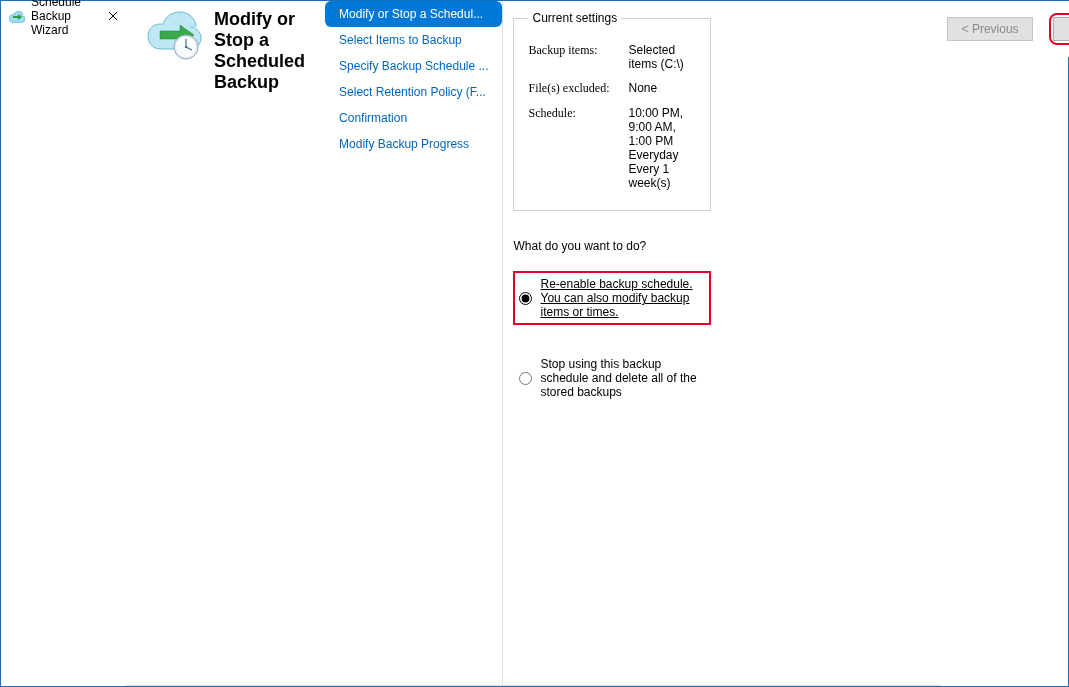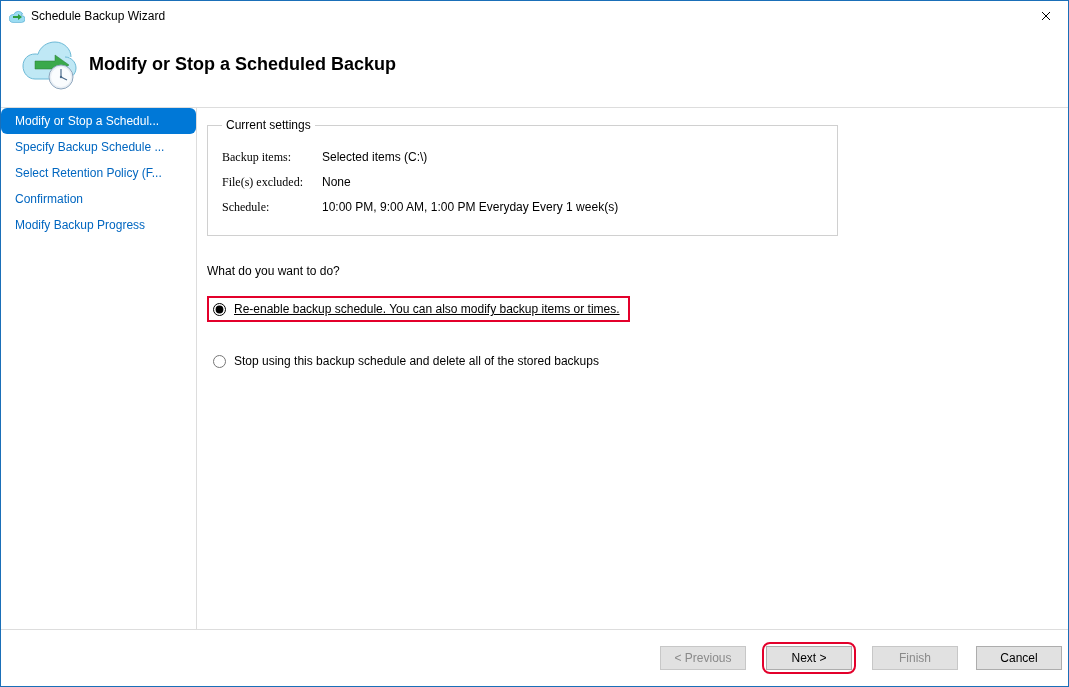--- a/index.html
+++ b/index.html
@@ -9,21 +9,20 @@
     font-size: 12px;
     background: #fff;
     color: #000;
   }
   .window {
     width: 1069px;
     height: 687px;
     border: 1px solid #1a6fb8;
     box-sizing: border-box;
     display: flex;
-    flex-direction: column;
     background: #fff;
     position: relative;
   }
   
   .titlebar {
     height: 30px;
     display: flex;
     align-items: center;
     justify-content: space-between;
     padding: 0 0 0 8px;
@@ -46,21 +45,21 @@
     justify-content: center;
     font-size: 14px;
     color: #000;
     cursor: default;
   }
   
   .header {
     background: #fff;
     padding: 8px 20px 18px 20px;
     display: flex;
-    align-items: center;
+    align-items: flex-start;
     gap: 18px;
     border-bottom: 1px solid #ddd;
   }
   .header-icon {
     width: 50px;
     height: 50px;
     flex: 0 0 auto;
   }
   .header-title {
     font-size: 18px;
@@ -214,20 +213,21 @@
         <circle cx="40" cy="38" r="1.2" fill="#4a6a8a"></circle>
       </svg>
     </span>
     <div class="header-title">Modify or Stop a Scheduled Backup</div>
   </div>
 
   <div class="body">
 
     <div class="sidebar">
       <div class="sidebar-item selected">Modify or Stop a Schedul...</div>
+      <div class="sidebar-item">Select Items to Backup</div>
       <div class="sidebar-item">Specify Backup Schedule ...</div>
       <div class="sidebar-item">Select Retention Policy (F...</div>
       <div class="sidebar-item">Confirmation</div>
       <div class="sidebar-item">Modify Backup Progress</div>
     </div>
 
     <div class="content">
 
       <fieldset class="settings-group">
         <legend>Current settings</legend>

